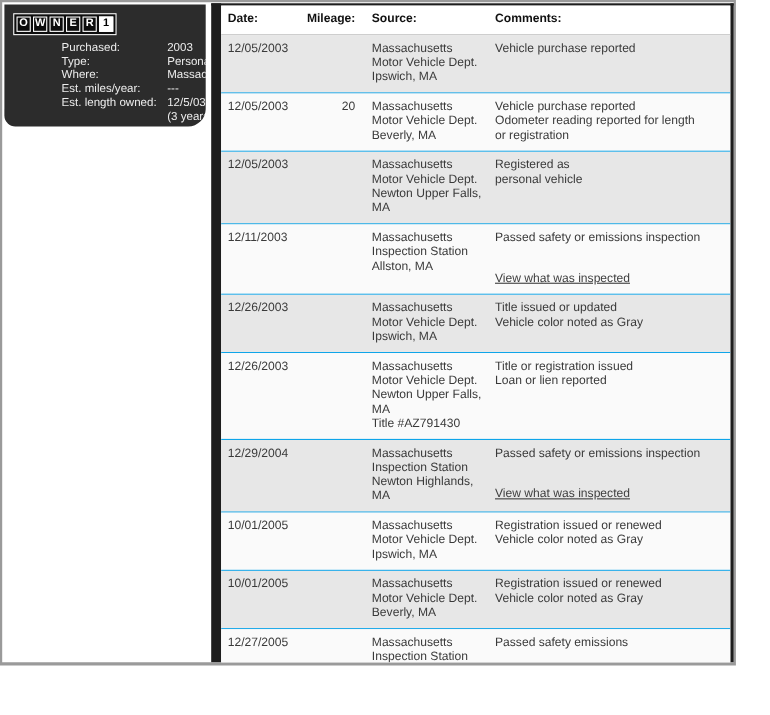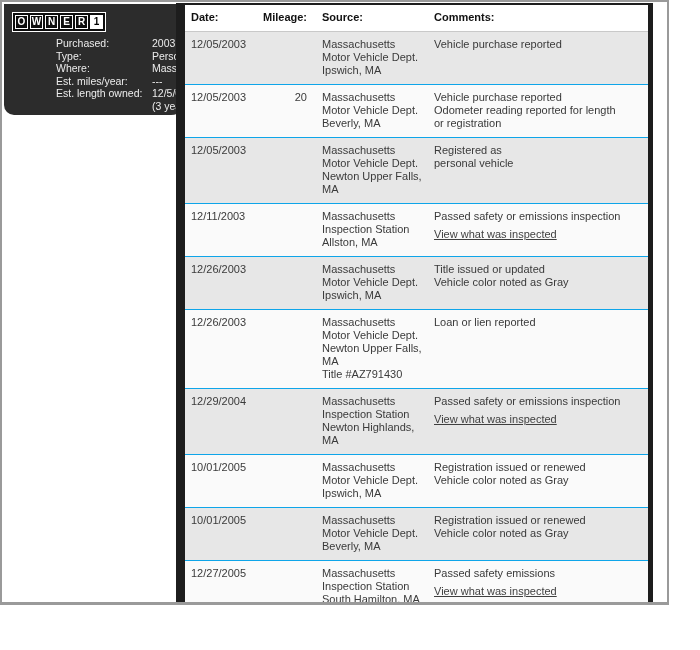--- a/index.html
+++ b/index.html
@@ -16,34 +16,34 @@
   .badge-letter{width:11px;height:12px;border:1px solid #ffffff;background:#0d0d0d;color:#ffffff;
                 font-weight:bold;font-size:10px;line-height:12px;text-align:center;}
   .badge-number{background:#ffffff;color:#000000;}
   .owner-fields{margin-top:5px;padding-left:44px;}
   .o-row{display:flex;line-height:12.5px;padding:0 0 0 8px;}
   .o-label{width:96px;flex:none;}
   .o-value{flex:1;white-space:nowrap;}
   .o-value2{text-align:right;line-height:12.5px;}
 
   
-  .history-table{position:absolute;left:174px;top:1px;width:477px;height:601px;box-sizing:border-box;
+  .history-table{position:absolute;left:190px;top:1px;width:477px;height:601px;box-sizing:border-box;
                  border-left:9px solid #1d1d1d;border-right:5px solid #1d1d1d;border-top:2px solid #1d1d1d;
                  background:#fbfbfb;overflow:hidden;font-size:11px;color:#3a3a3a;}
   .t-header,.t-row{display:grid;grid-template-columns:78px 44px 127px 1fr;line-height:13px;}
   .t-header{padding:6px 0 7px;background:#ffffff;border-bottom:1px solid #c9c9c9;font-weight:bold;color:#111111;}
   .t-row{padding:6px 0 7px;border-bottom:1px solid #0ea5e9;}
   .shade{background:#e7e7e7;}
   .plain{background:#fafafa;}
   .c-date{padding-left:6px;}
   .c-mileage{text-align:right;}
   .c-source{padding-left:15px;}
   .c-comments{padding-right:6px;}
   .src-line,.cmt-line{line-height:13px;}
-  .inspect-link{color:#3f3f3f;text-decoration:underline;display:inline-block;margin-top:5px;cursor:pointer;}
+  .inspect-link{color:#3f3f3f;text-decoration:underline;display:inline-block;margin-top:24px;cursor:pointer;}
 </style>
 </head>
 <body>
 
 <div class="viewport">
   <div class="frame">
 
     <div class="owner-panel">
       <div class="owner-badge">
         <span class="badge-letter">O</span>
@@ -156,20 +156,21 @@
             <div class="c-date">12/26/2003</div>
             <div class="c-mileage"></div>
             <div class="c-source">
               <div class="src-line">Massachusetts</div>
               <div class="src-line">Motor Vehicle Dept.</div>
               <div class="src-line">Newton Upper Falls,</div>
               <div class="src-line">MA</div>
               <div class="src-line">Title #AZ791430</div>
             </div>
             <div class="c-comments">
+              <div class="cmt-line">Title or registration issued</div>
               <div class="cmt-line">Loan or lien reported</div>
             </div>
           </div>
           <div class="t-row shade">
             <div class="c-date">12/29/2004</div>
             <div class="c-mileage"></div>
             <div class="c-source">
               <div class="src-line">Massachusetts</div>
               <div class="src-line">Inspection Station</div>
               <div class="src-line">Newton Highlands,</div>

